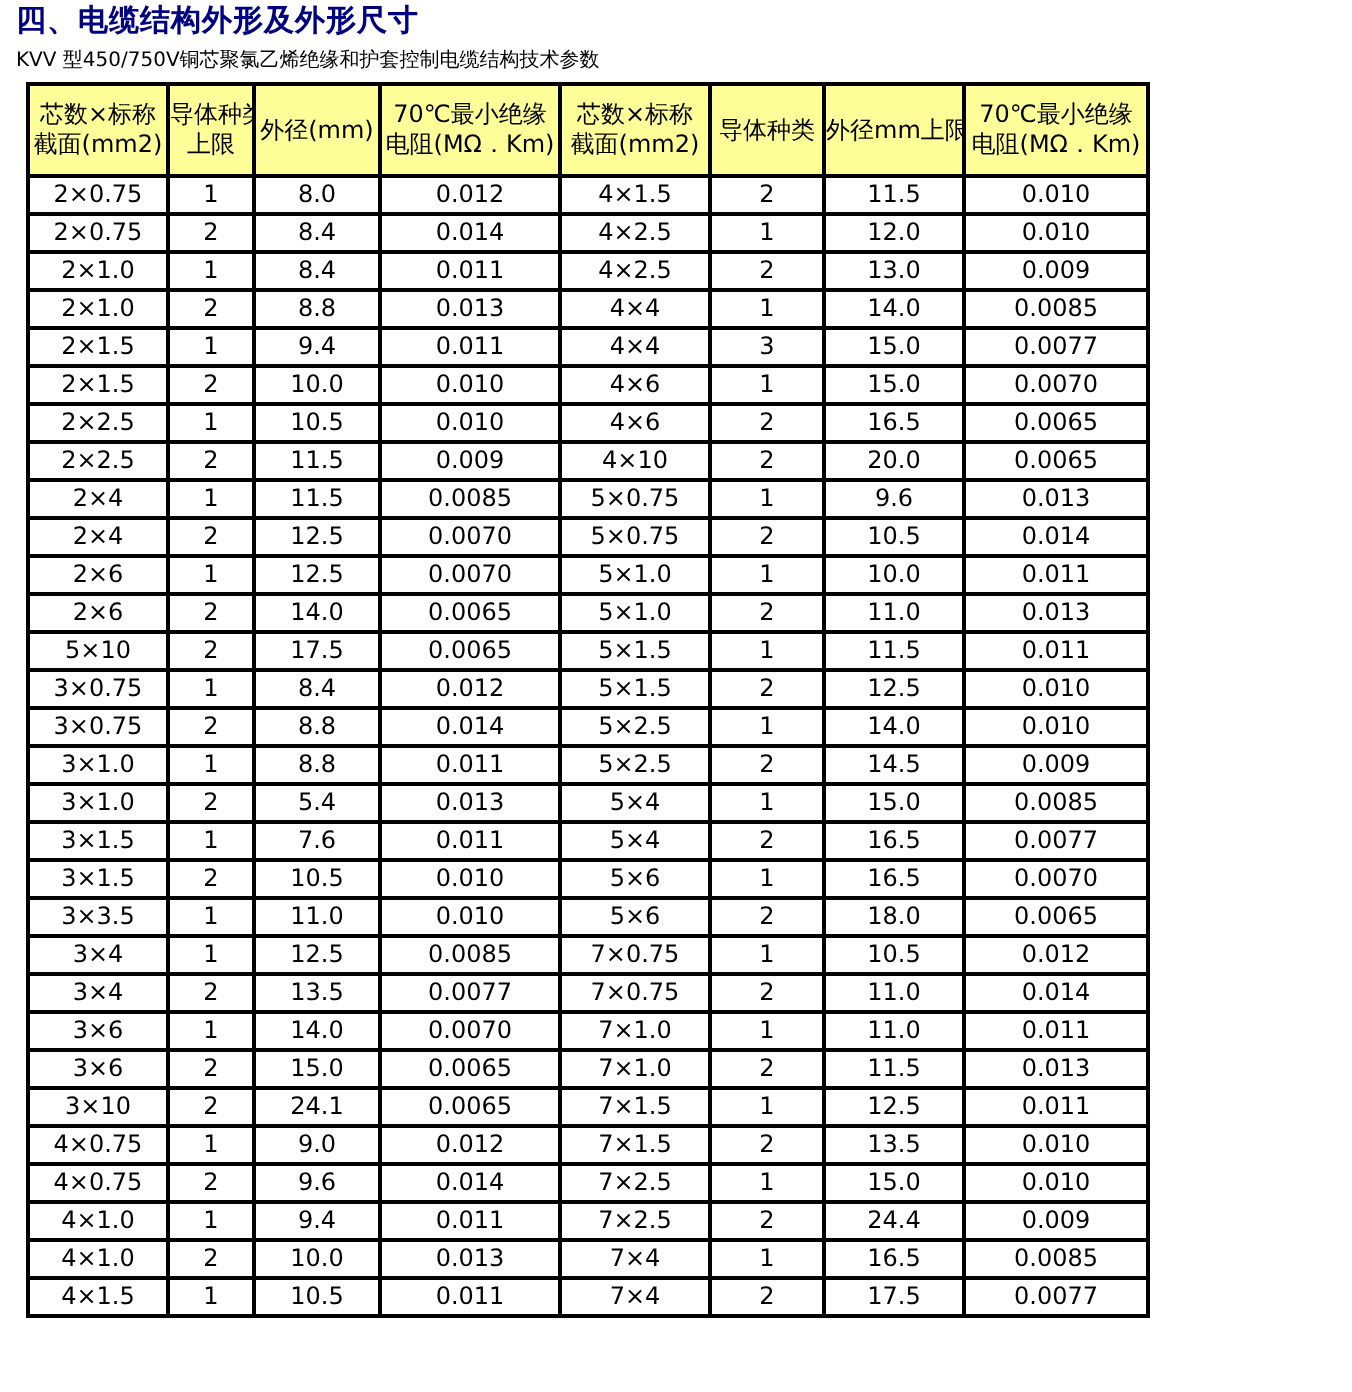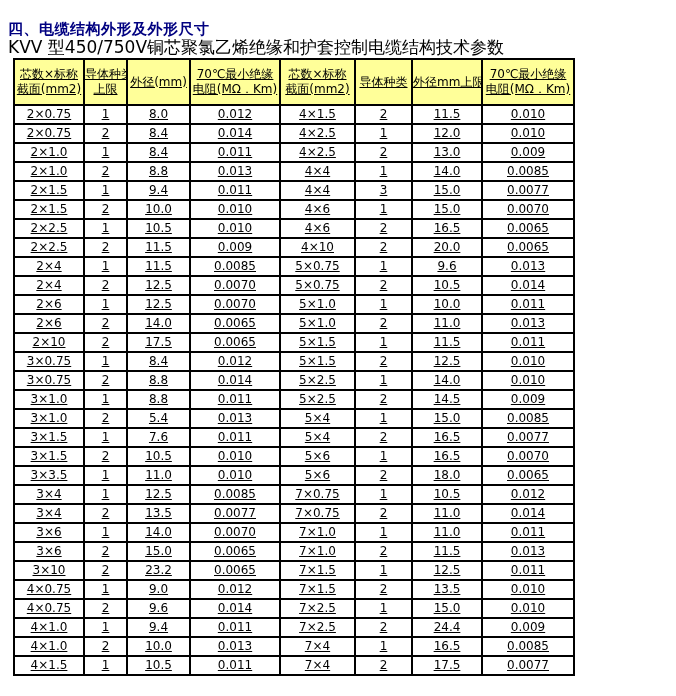--- a/index.html
+++ b/index.html
@@ -11,39 +11,39 @@
   *{box-sizing:border-box;}
   html,body{margin:0;padding:0;}
   body{
     width:676px;height:696px;overflow:hidden;
     background:#ffffff;
     font-family:"DejaVu Sans","Liberation Sans",sans-serif;
     color:var(--text_color);
   }
   .page{position:relative;width:676px;height:696px;}
   .doc-title{
-    margin:20px 0 0 8px;
+    margin:3px 0 0 8px;
     font-size:15px;
     font-weight:bold;
     color:var(--title_color);
     line-height:18px;
     letter-spacing:0.5px;
+    font-family:Liberation Mono, monospace;
   }
   .doc-subtitle{
     margin:2px 0 3px 8px;
-    font-size:17px;
+    font-size:10px;
     color:var(--text_color);
     line-height:15px;
   }
   table.spec-table{
     margin-left:13px;
     border-collapse:collapse;
     table-layout:fixed;
     width:560px;
-    text-decoration:underline;
   }
   .spec-table th{
     background:var(--header_bg);
     border:2px solid var(--border_color);
     font-size:12px;
     font-weight:normal;
     text-align:center;
     vertical-align:middle;
     height:46px;
     padding:0;
@@ -229,21 +229,21 @@
           <td>2×6</td>
           <td>2</td>
           <td>14.0</td>
           <td>0.0065</td>
           <td>5×1.0</td>
           <td>2</td>
           <td>11.0</td>
           <td>0.013</td>
         </tr>
         <tr>
-          <td>2×10</td>
+          <td>5×10</td>
           <td>2</td>
           <td>17.5</td>
           <td>0.0065</td>
           <td>5×1.5</td>
           <td>1</td>
           <td>11.5</td>
           <td>0.011</td>
         </tr>
         <tr>
           <td>3×0.75</td>
@@ -351,21 +351,21 @@
           <td>15.0</td>
           <td>0.0065</td>
           <td>7×1.0</td>
           <td>2</td>
           <td>11.5</td>
           <td>0.013</td>
         </tr>
         <tr>
           <td>3×10</td>
           <td>2</td>
-          <td>23.2</td>
+          <td>24.1</td>
           <td>0.0065</td>
           <td>7×1.5</td>
           <td>1</td>
           <td>12.5</td>
           <td>0.011</td>
         </tr>
         <tr>
           <td>4×0.75</td>
           <td>1</td>
           <td>9.0</td>

